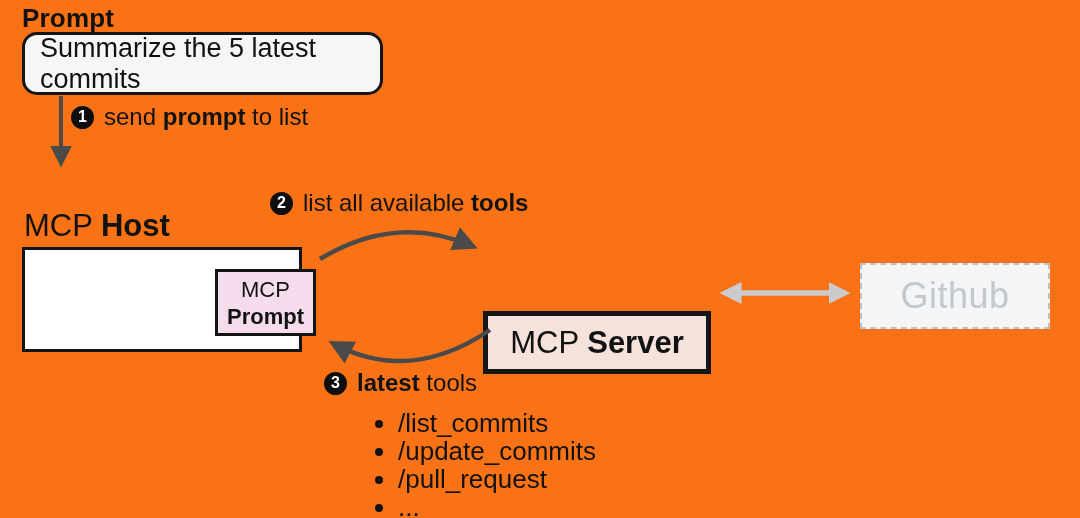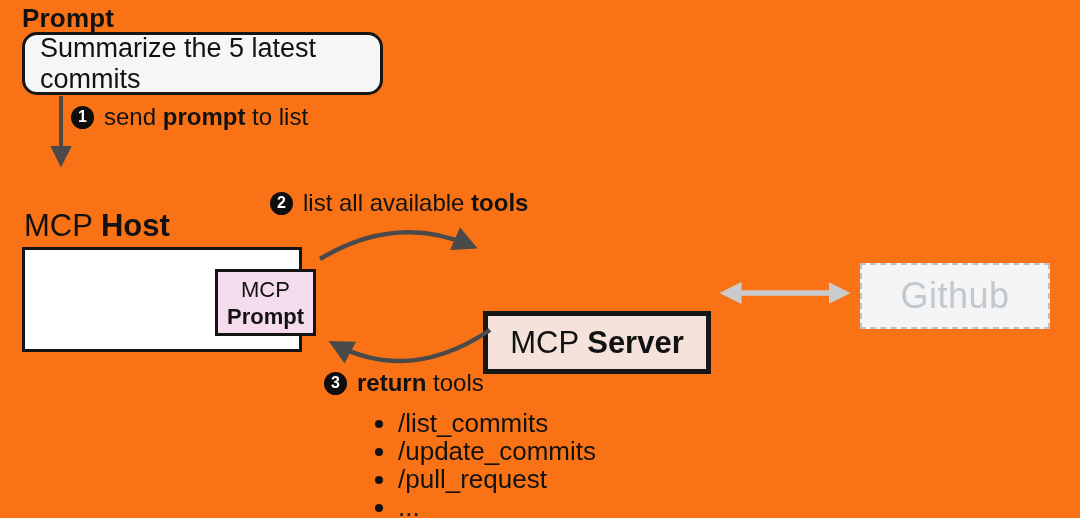--- a/index.html
+++ b/index.html
@@ -93,21 +93,21 @@
   <div class="abs server-box">
     <span><span>MCP </span><b>Server</b></span>
   </div>
 
   <div class="abs github-box">
     <span>Github</span>
   </div>
 
   <div class="abs step step-3">
     <span class="badge">3</span>
-    <span><span></span><b>return</b><span> tools</span></span>
+    <span><span></span><b>latest</b><span> tools</span></span>
   </div>
 
   <ul class="abs tools-list">
     <li>/list_commits</li>
     <li>/update_commits</li>
     <li>/pull_request</li>
     <li>...</li>
   </ul>
 
   <svg class="abs arrows" viewBox="0 0 1080 518" xmlns="http://www.w3.org/2000/svg">

